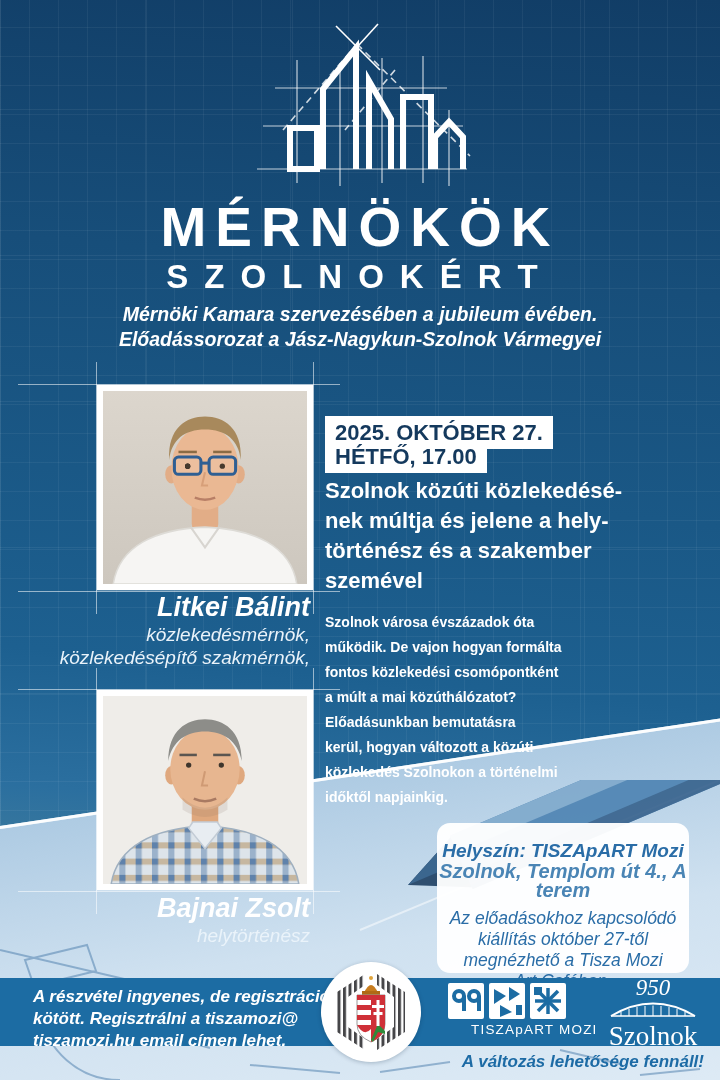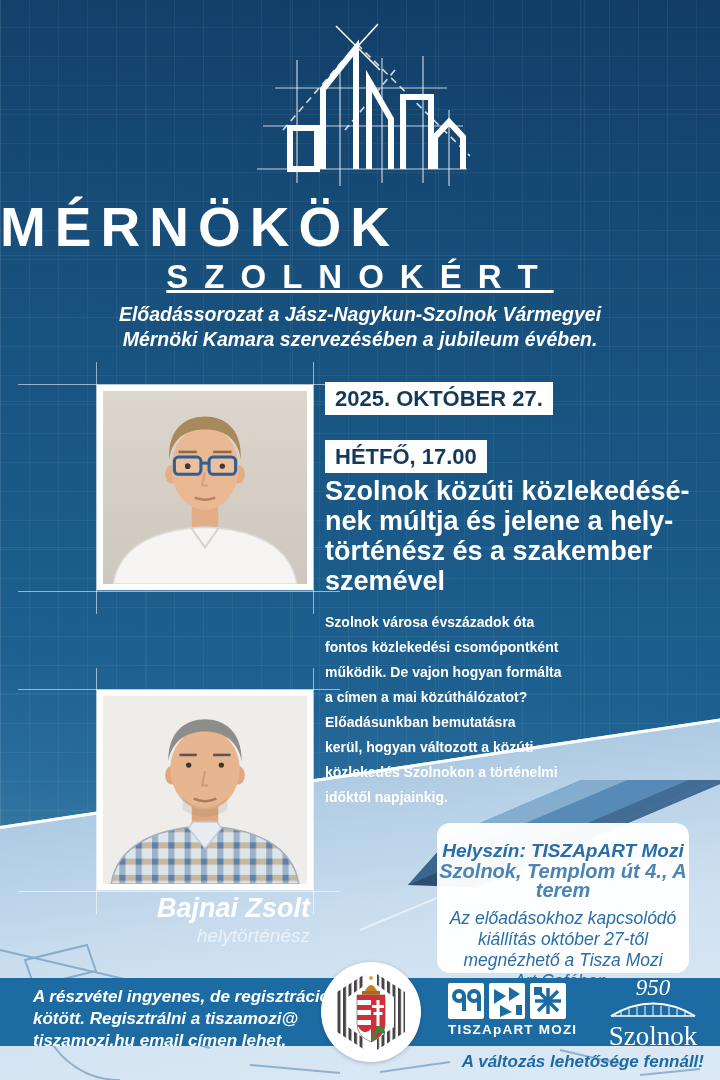--- a/index.html
+++ b/index.html
@@ -19,52 +19,52 @@
     background:linear-gradient(180deg,#aecbe3 0%,#cfe1f0 30%,#e0ecf6 70%,#e8f1f8 100%);
     border-top:3px solid rgba(255,255,255,.85);}
   .paper-doodles{position:absolute;left:0;top:780px;width:720px;height:300px;pointer-events:none;}
   
   .photo-frame{position:absolute;background:#fff;padding:6px;box-shadow:0 0 0 1px rgba(255,255,255,.25);}
   .photo-frame svg{display:block;}
   .guide{position:absolute;background:rgba(255,255,255,.55);}
   .guide.h{height:1px;} .guide.v{width:1px;}
   
   .logo{position:absolute;top:18px;left:50%;transform:translateX(-50%);}
-  .title1{position:absolute;top:198px;left:0;width:720px;text-align:left;color:#fff;
+  .title1{position:absolute;top:198px;left:0;width:720px;text-align:center;color:#fff;
     font-size:55px;font-weight:bold;letter-spacing:9px;line-height:58px;}
   .title2{position:absolute;top:258px;left:0;width:720px;text-align:center;color:#fff;
-    font-size:33px;font-weight:bold;letter-spacing:16px;line-height:38px;text-decoration:underline;}
+    font-size:33px;font-weight:bold;letter-spacing:16px;line-height:38px;}
   .subtitle{position:absolute;top:302px;left:0;width:720px;text-align:center;color:#fff;
     font-size:19.5px;font-weight:bold;font-style:italic;line-height:25px;}
   
   .speaker{position:absolute;right:410px;text-align:right;color:#fff;white-space:nowrap;}
   .speaker .name{font-size:27px;font-weight:bold;font-style:italic;line-height:31px;}
   .speaker .role{font-size:19px;font-style:italic;line-height:23px;color:#eaf3fa;}
   
   .datebox{position:absolute;left:325px;background:#fff;color:#14395d;
     font-size:22px;font-weight:bold;padding:4px 10px 3px 10px;white-space:nowrap;}
   .event-title{position:absolute;left:325px;top:476px;color:#fff;
-    font-size:27px;font-weight:bold;line-height:30px;white-space:nowrap;}
+    font-size:22px;font-weight:bold;line-height:30px;white-space:nowrap;}
   .event-desc{position:absolute;left:325px;top:610px;color:#fff;
     font-size:14px;font-weight:bold;line-height:25px;white-space:nowrap;}
   
   .venue{position:absolute;left:437px;top:823px;width:252px;height:150px;
     background:rgba(255,255,255,.96);text-align:center;font-style:italic;padding-top:16px;box-sizing:border-box;border-radius:13px;}
   .venue .v1{color:#2a6da7;font-size:19px;font-weight:bold;line-height:23px;}
   .venue .v2{color:#4a85b5;font-size:20px;font-weight:bold;line-height:19px;}
   .venue .note{margin-top:8px;color:#2a6da7;font-size:17.5px;font-weight:normal;line-height:21px;}
   
   .bar{position:absolute;left:0;top:978px;width:720px;height:68px;background:#1c6ca3;}
   .reg{position:absolute;left:33px;top:986px;color:#fff;font-size:17px;font-weight:bold;
     font-style:italic;line-height:22px;white-space:nowrap;}
   .coat{position:absolute;left:321px;top:962px;width:100px;height:100px;background:#fff;
     border-radius:50%;box-shadow:0 1px 4px rgba(0,30,60,.25);}
   .tiszapart{position:absolute;left:448px;top:983px;width:132px;text-align:left;}
   .tp-glyphs{display:flex;gap:5px;}
-  .tp-label{margin-top:3px;color:#fff;font-size:13.5px;font-weight:bold;letter-spacing:1.2px;white-space:nowrap;}
+  .tp-label{margin-top:3px;color:#fff;font-size:13.5px;font-weight:normal;letter-spacing:1.2px;white-space:nowrap;margin-left:23px;}
   .szolnok{position:absolute;left:598px;top:977px;width:110px;text-align:center;color:#fff;}
   .sz-950{font-family:"Liberation Serif","DejaVu Serif",serif;font-style:italic;font-size:23px;line-height:22px;}
   .sz-name{font-family:"Liberation Serif","DejaVu Serif",serif;font-size:27px;line-height:26px;}
   .tagline{position:absolute;right:16px;top:1052px;color:#1d6ba5;font-size:17px;
     font-weight:bold;font-style:italic;white-space:nowrap;}
 </style>
 </head>
 <body>
 
 <div class="poster">
@@ -125,22 +125,22 @@
         <path d="M134,151 V63 L156,101 V151"></path>
         <path d="M168,151 V79 H196 V151"></path>
         <path d="M200,151 V119 L214,104 L228,119 V151"></path>
       </g>
     </svg>
   </div>
 
   <div class="title1">MÉRNÖKÖK</div>
   <div class="title2">SZOLNOKÉRT</div>
   <div class="subtitle">
+    <div>Mérnöki Kamara szervezésében a jubileum évében.</div>
     <div>Előadássorozat a Jász-Nagykun-Szolnok Vármegyei</div>
-    <div>Mérnöki Kamara szervezésében a jubileum évében.</div>
   </div>
 
   <div class="guide h" style="top:384px;left:18px;width:322px;"></div>
   <div class="guide h" style="top:591px;left:18px;width:322px;"></div>
   <div class="guide v" style="left:96px;top:362px;height:252px;"></div>
   <div class="guide v" style="left:313px;top:362px;height:252px;"></div>
 
   <div class="photo-frame" style="left:97px;top:385px;width:204px;height:193px;">
     <svg width="204" height="193" viewBox="0 0 200 190" preserveAspectRatio="none">
       <defs>
@@ -163,20 +163,25 @@
       <rect x="104" y="65" width="26" height="17" rx="4" fill="rgba(255,255,255,.10)" stroke="#2f5f93" stroke-width="3"></rect>
       <line x1="96" y1="71" x2="104" y2="71" stroke="#2f5f93" stroke-width="3"></line>
       <circle cx="83" cy="74" r="2.6" fill="#46engined"></circle>
         <circle cx="83" cy="74" r="2.6" fill="#463a2e"></circle>
       <circle cx="117" cy="74" r="2.6" fill="#463a2e"></circle>
       <path d="M100,80 L97,93 H103" fill="none" stroke="#d79f79" stroke-width="2"></path>
       <path d="M90,105 Q100,109 110,105" fill="none" stroke="#b87f66" stroke-width="2.5"></path>
     </svg>
   </div>
 
+  <div class="speaker" style="top:592px;">
+    <div class="name">Litkei Bálint</div>
+    <div class="role">közlekedésmérnök,</div>
+    <div class="role">közlekedésépítő szakmérnök,</div>
+  </div>
 
   <div class="guide h" style="top:689px;left:18px;width:322px;"></div>
   <div class="guide h" style="top:891px;left:18px;width:322px;"></div>
   <div class="guide v" style="left:96px;top:668px;height:246px;"></div>
   <div class="guide v" style="left:313px;top:668px;height:246px;"></div>
 
   <div class="photo-frame" style="left:97px;top:690px;width:204px;height:188px;">
     <svg width="204" height="188" viewBox="0 0 200 185" preserveAspectRatio="none">
       <defs>
         <pattern id="plaid" width="16" height="16" patternUnits="userSpaceOnUse">
@@ -202,35 +207,35 @@
       <path d="M100,74 L97,88 H103" fill="none" stroke="#cf9a74" stroke-width="2"></path>
       <path d="M89,101 Q100,106 111,101" fill="none" stroke="#a97a62" stroke-width="2.5"></path>
     </svg>
   </div>
 
   <div class="speaker" style="top:893px;margin-left:40px;">
     <div class="name">Bajnai Zsolt</div>
     <div class="role">helytörténész</div>
   </div>
 
-  <div class="datebox" style="top:382px;">2025. OKTÓBER 27.</div>
+  <div class="datebox" style="top:416px;">2025. OKTÓBER 27.</div>
   <div class="datebox" style="top:440px;text-align:center;">HÉTFŐ, 17.00</div>
 
   <div class="event-title">
     <div>Szolnok közúti közlekedésé-</div>
     <div>nek múltja és jelene a hely-</div>
     <div>történész és a szakember</div>
     <div>szemével</div>
   </div>
 
   <div class="event-desc">
     <div>Szolnok városa évszázadok óta</div>
+    <div>működik. De vajon hogyan formálta</div>
     <div>fontos közlekedési csomópontként</div>
-    <div>működik. De vajon hogyan formálta</div>
-    <div>a címen a mai közúthálózatot?</div>
+    <div>a múlt a mai közúthálózatot?</div>
     <div>Előadásunkban bemutatásra</div>
     <div>kerül, hogyan változott a közúti</div>
     <div>közlekedés Szolnokon a történelmi</div>
     <div>időktől napjainkig.</div>
   </div>
 
   <div class="venue">
     <div class="v1">Helyszín: TISZApART Mozi</div>
     <div class="v2">Szolnok, Templom út 4., A terem</div>
     <div class="note">

